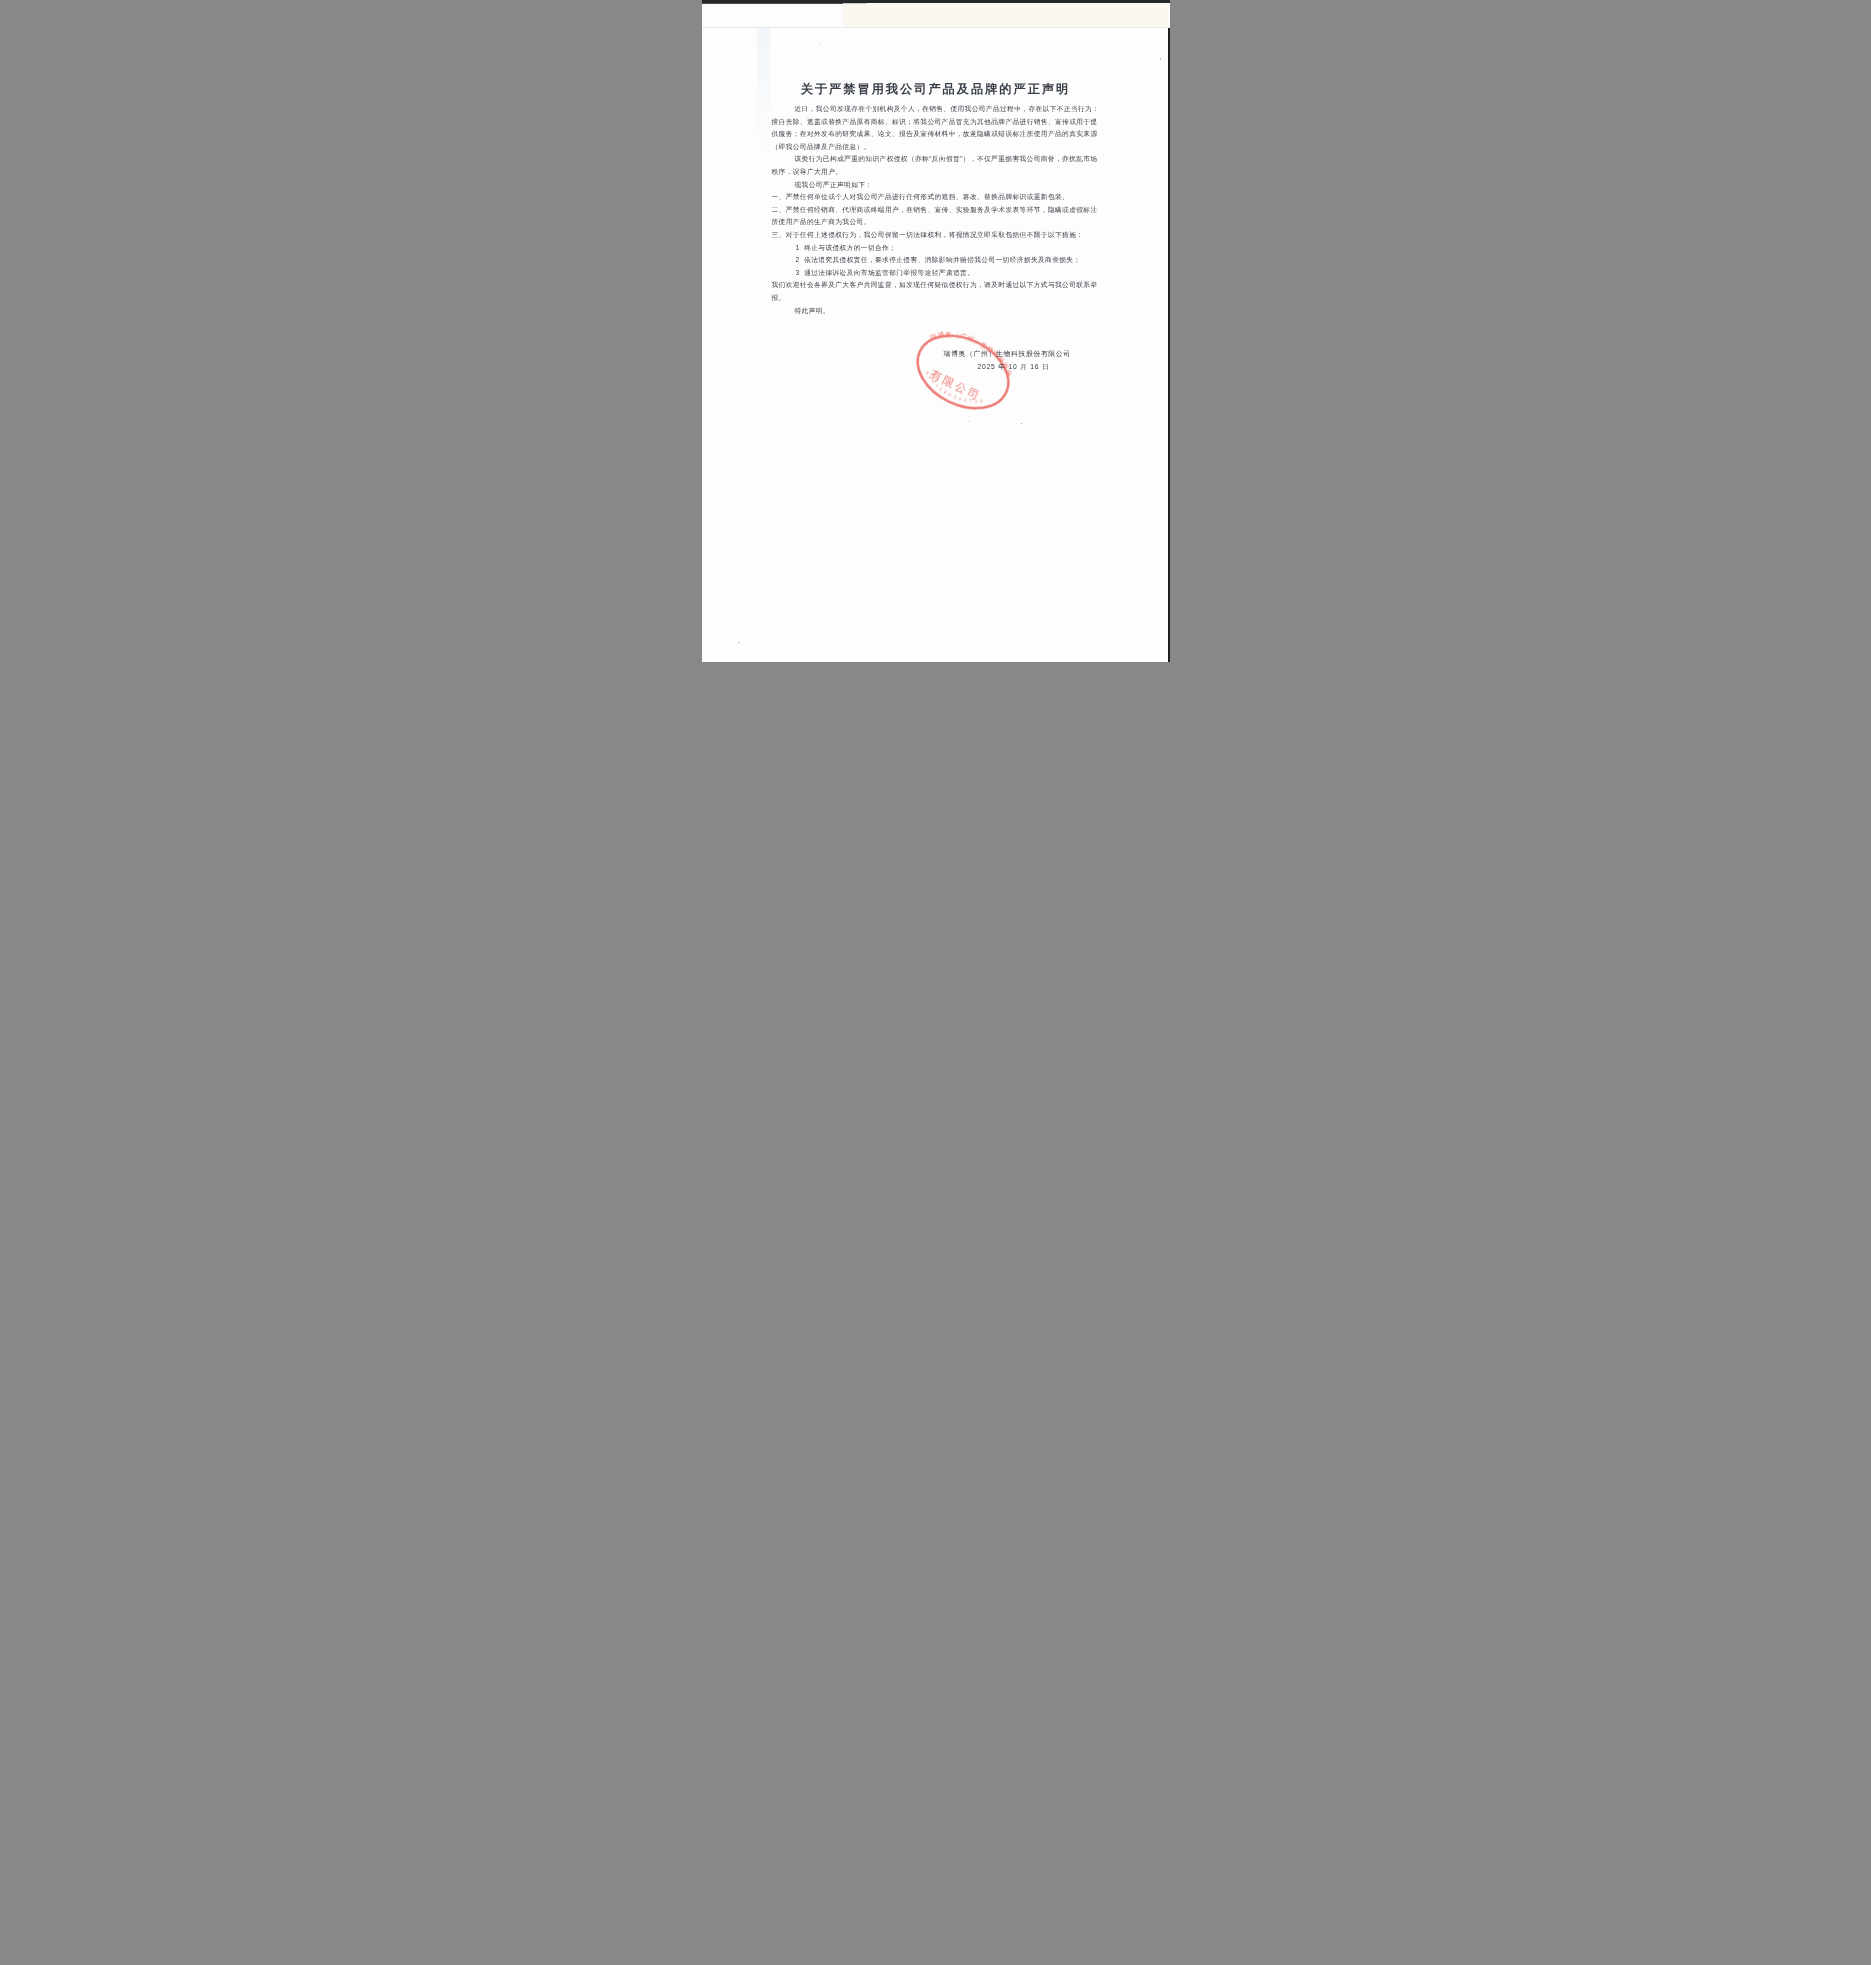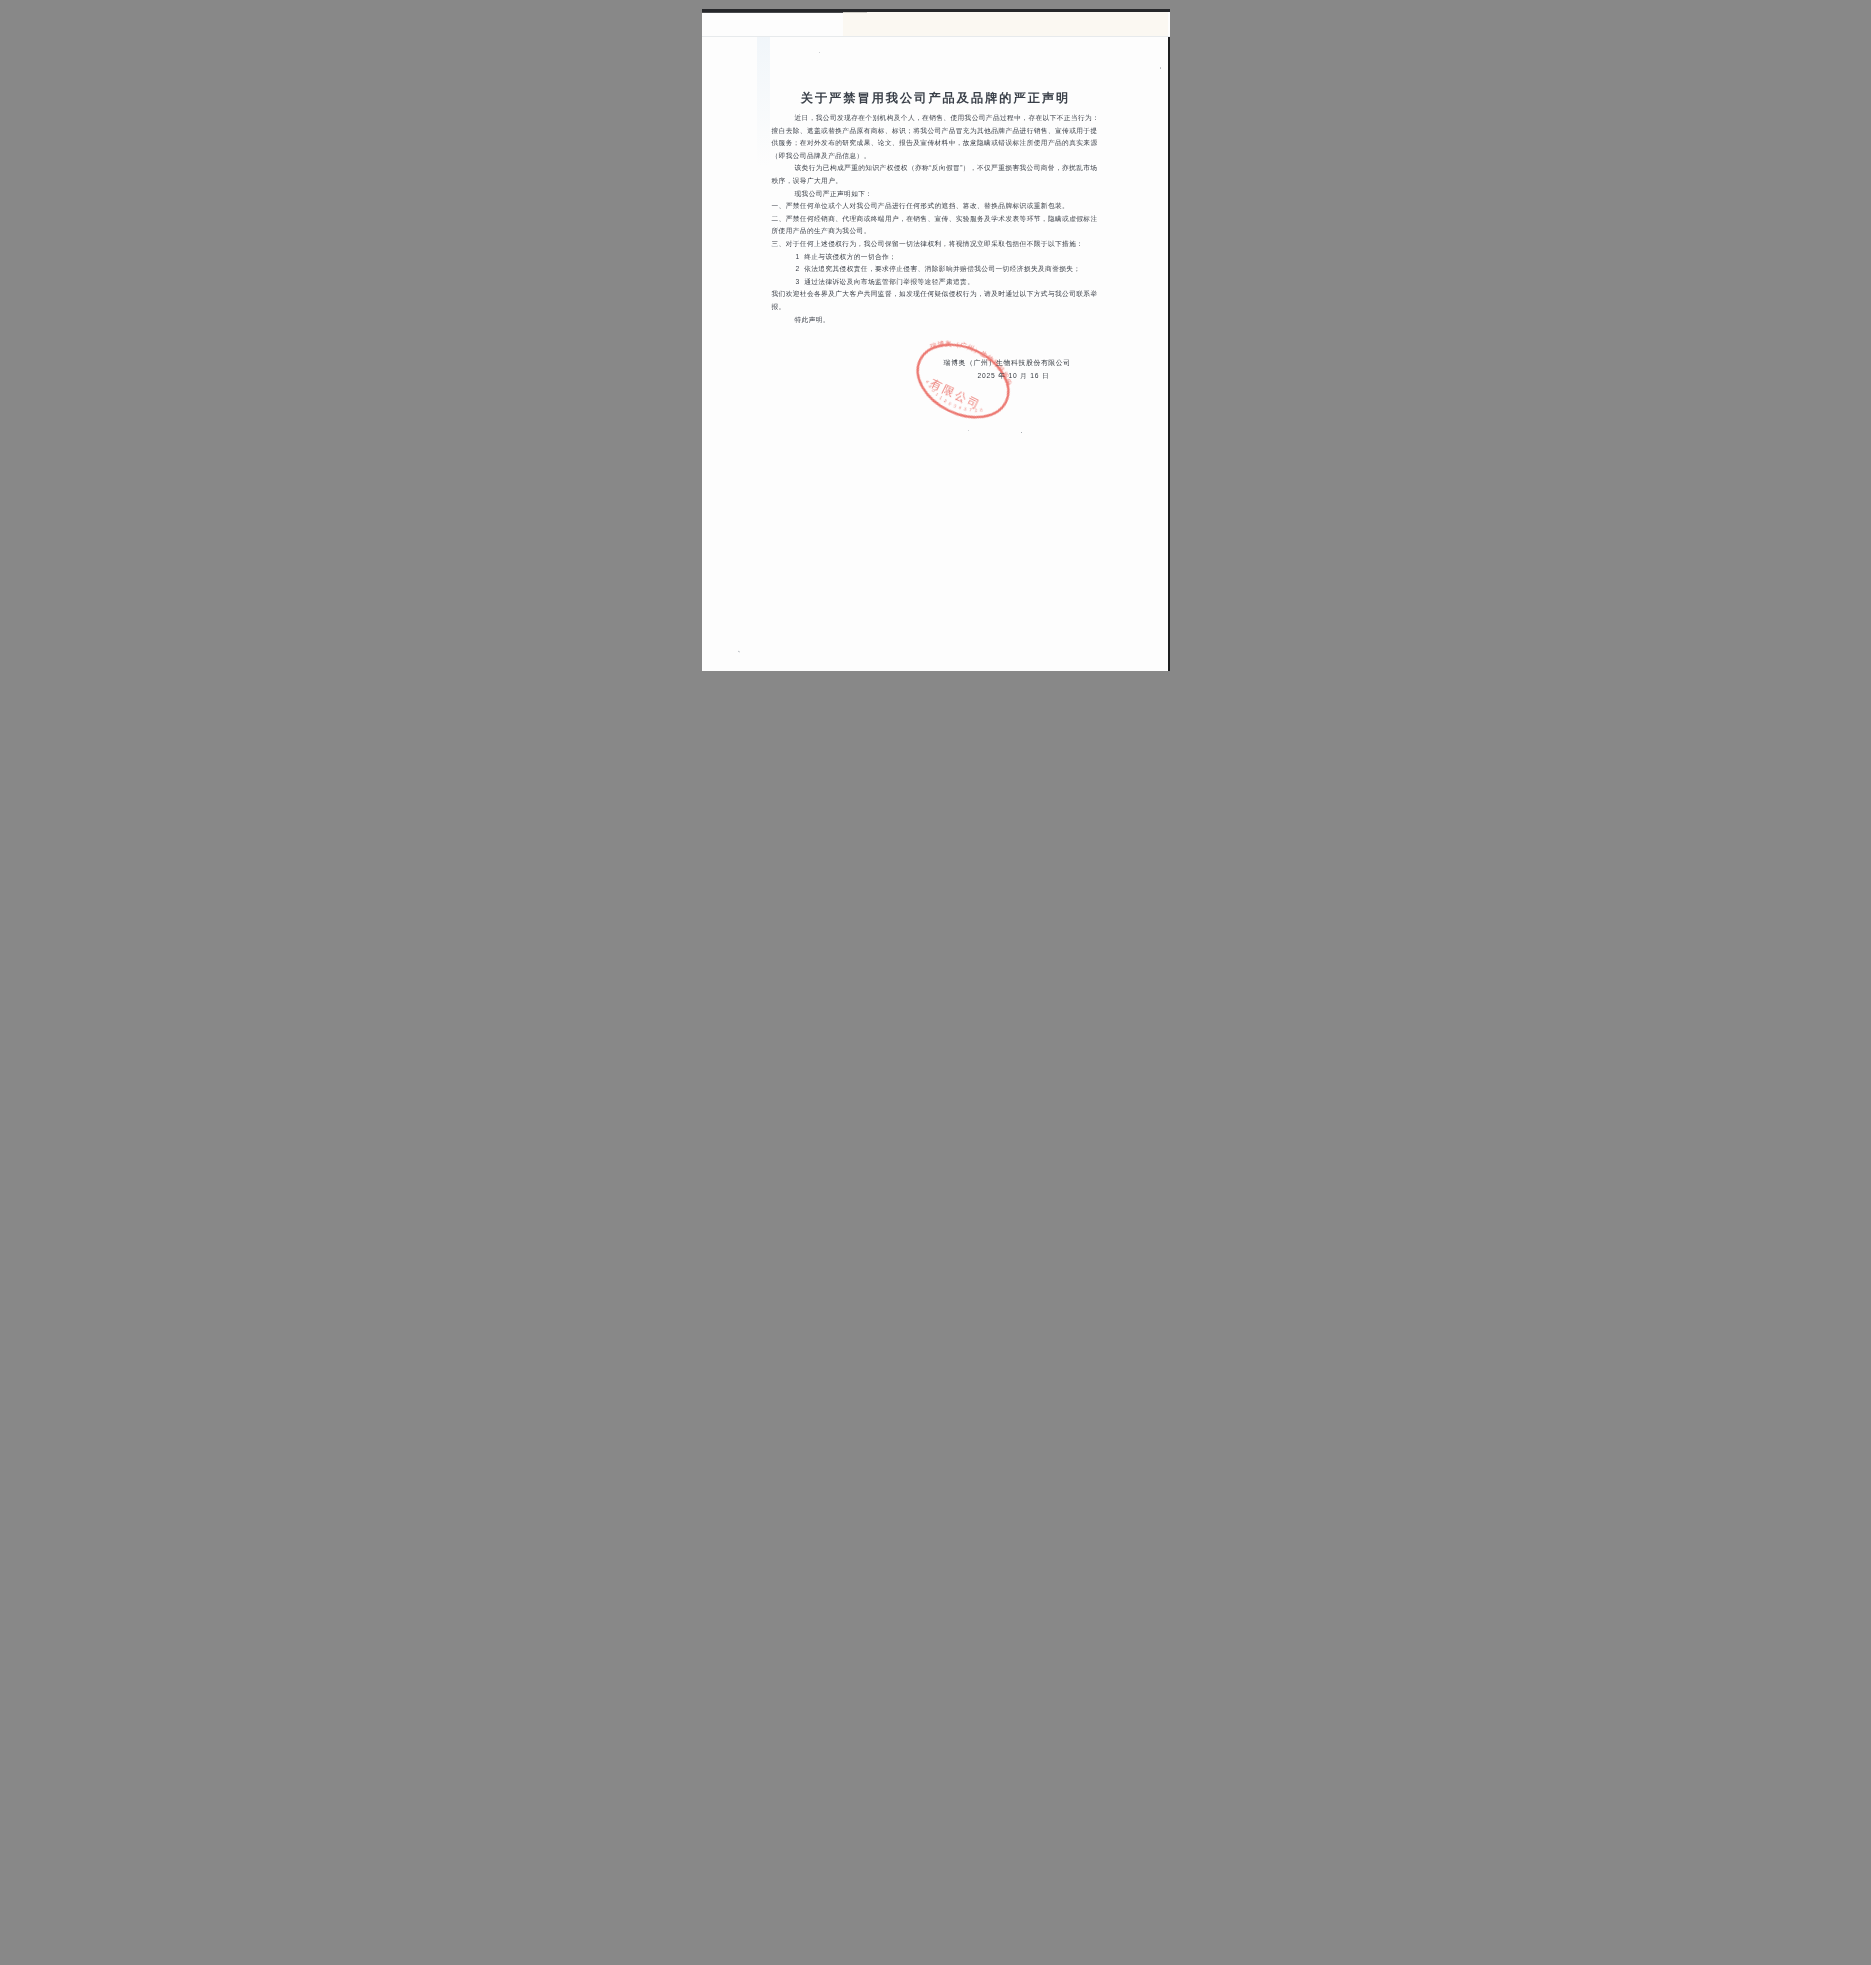--- a/index.html
+++ b/index.html
@@ -1,19 +1,19 @@
 <!DOCTYPE html>
 <html style="font-size:6.3px"><head>
 <meta charset="utf-8">
 <style>
   html,body{margin:0;padding:0;background:#888;}
   .page{
     position:relative;
     width:468px;height:662px;
-    margin:9px auto;
+    margin:0 auto;
     background:#fdfdfd;
     overflow:hidden;
     font-family:"Liberation Sans", sans-serif;
     color:#363b44;
   }
   
   .scan-top-bar{position:absolute;left:0;top:0;width:100%;height:2.8px;background:#26272a;}
   .scan-top-bar:after{content:"";position:absolute;left:0;top:2.8px;width:165px;height:0.4px;background:#4a4b4e;}
   .scan-right-strip{position:absolute;right:0;top:27.5px;width:1.2px;bottom:0;background:#1d1e20;}
   .scan-fold-line{position:absolute;left:0;top:27px;width:100%;height:0.4px;background:#e7eaec;}

